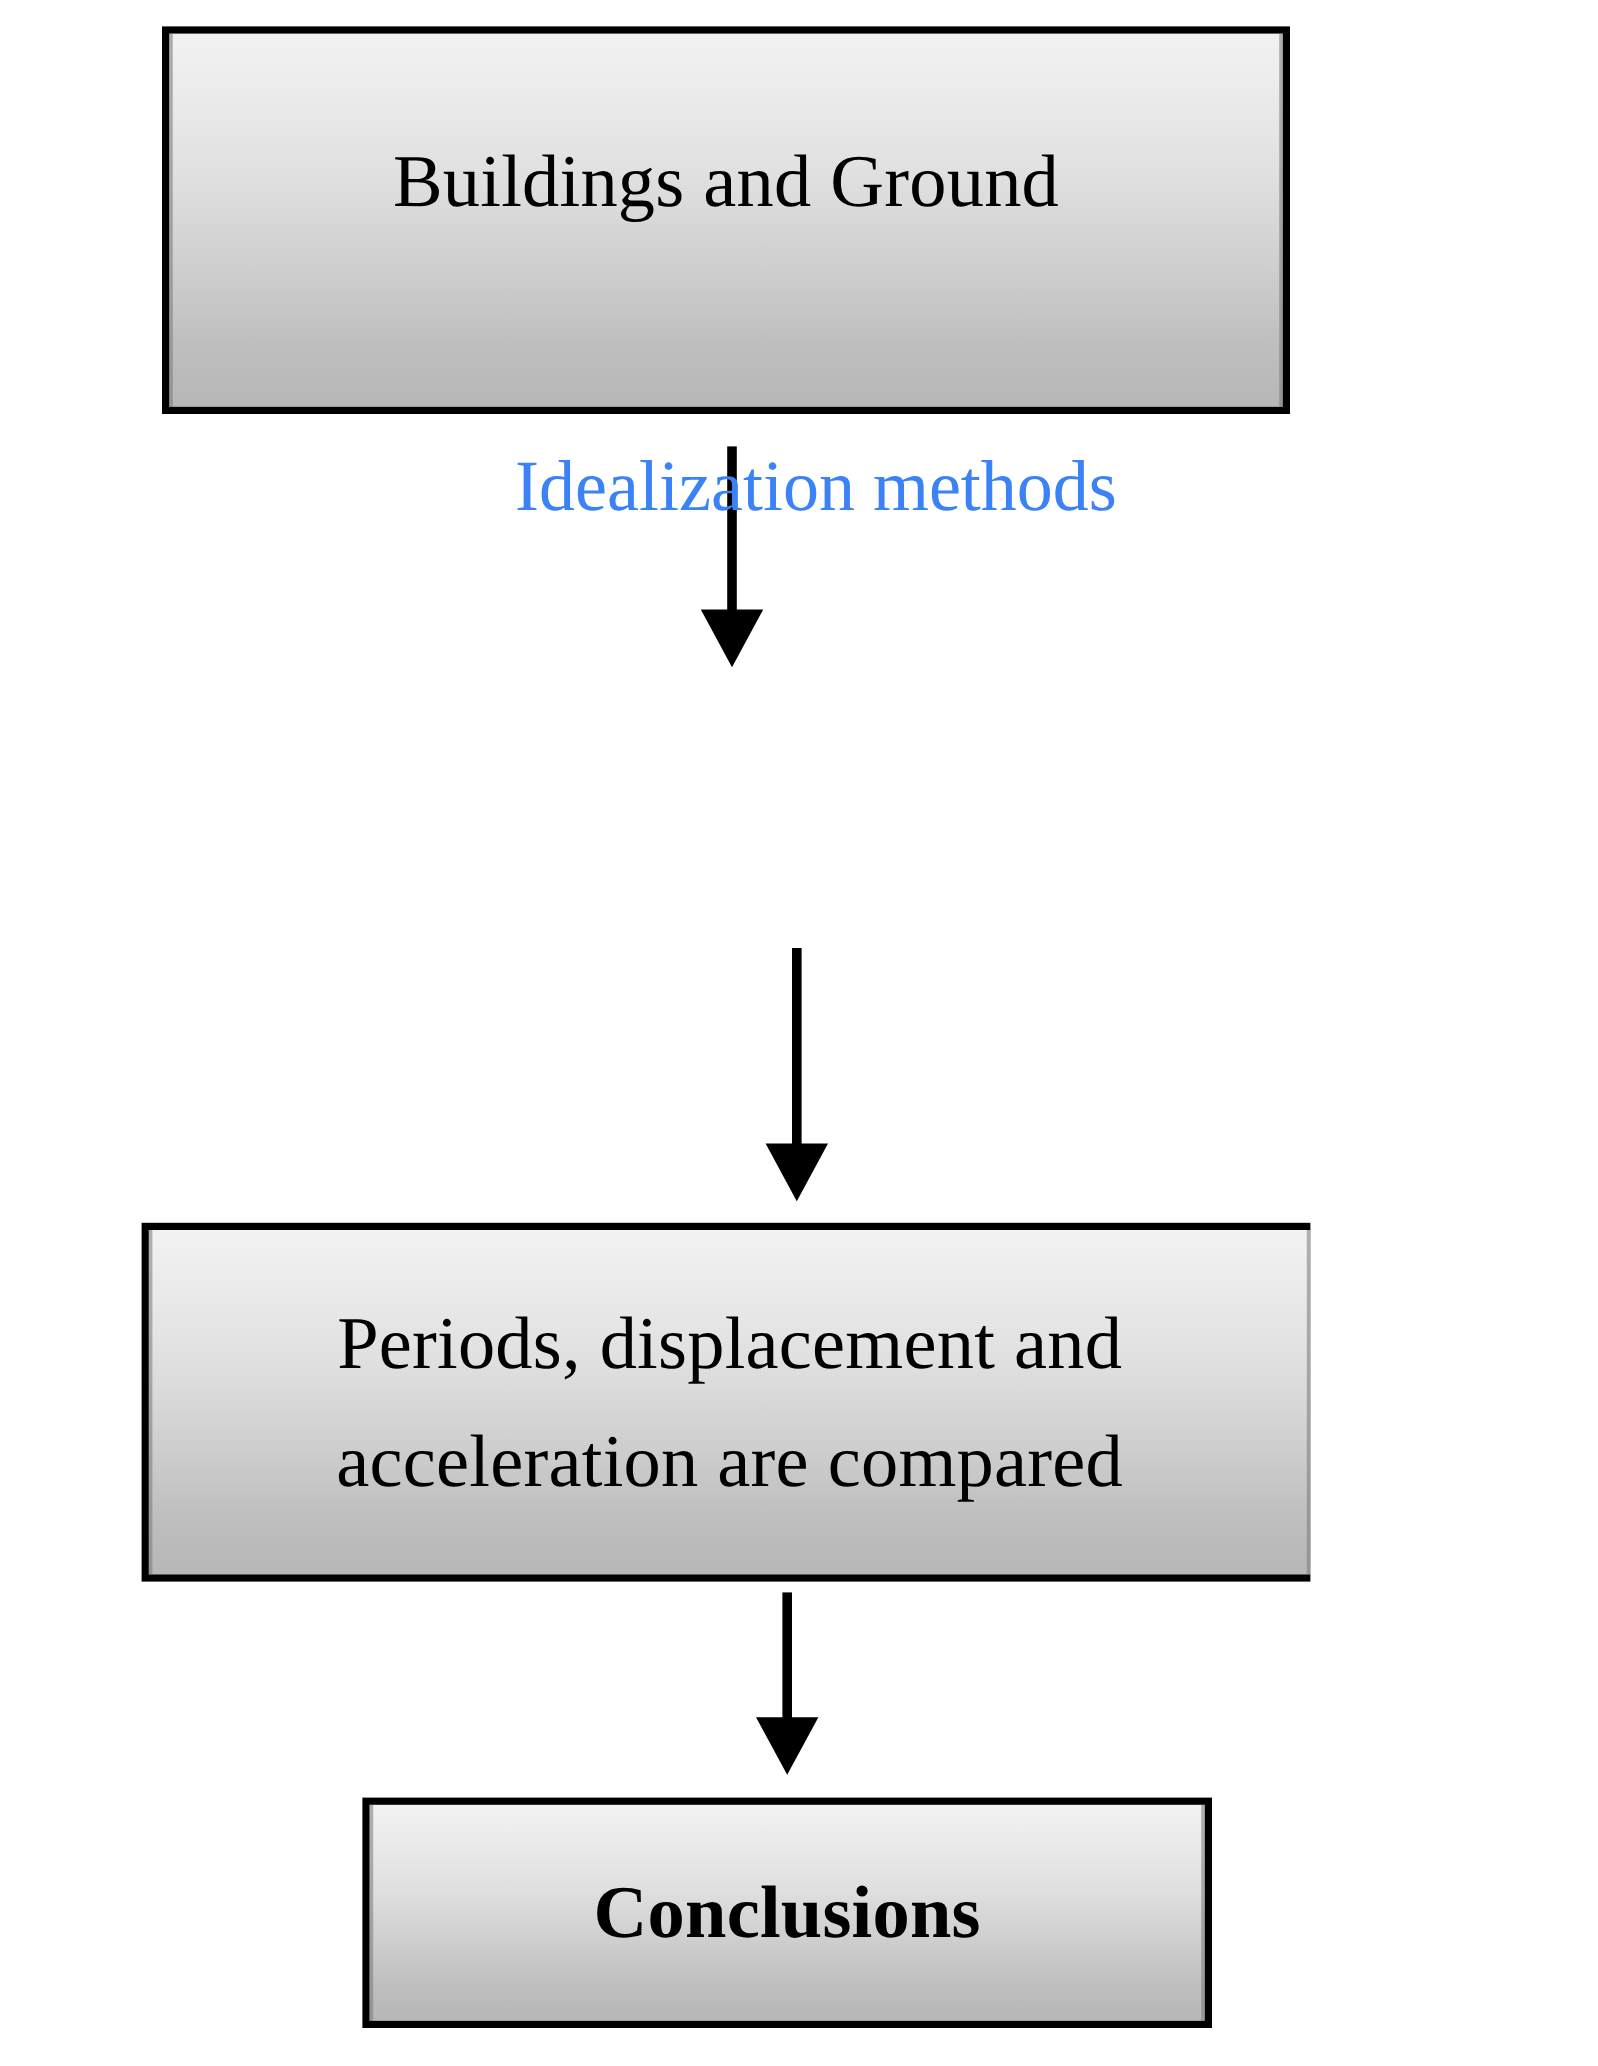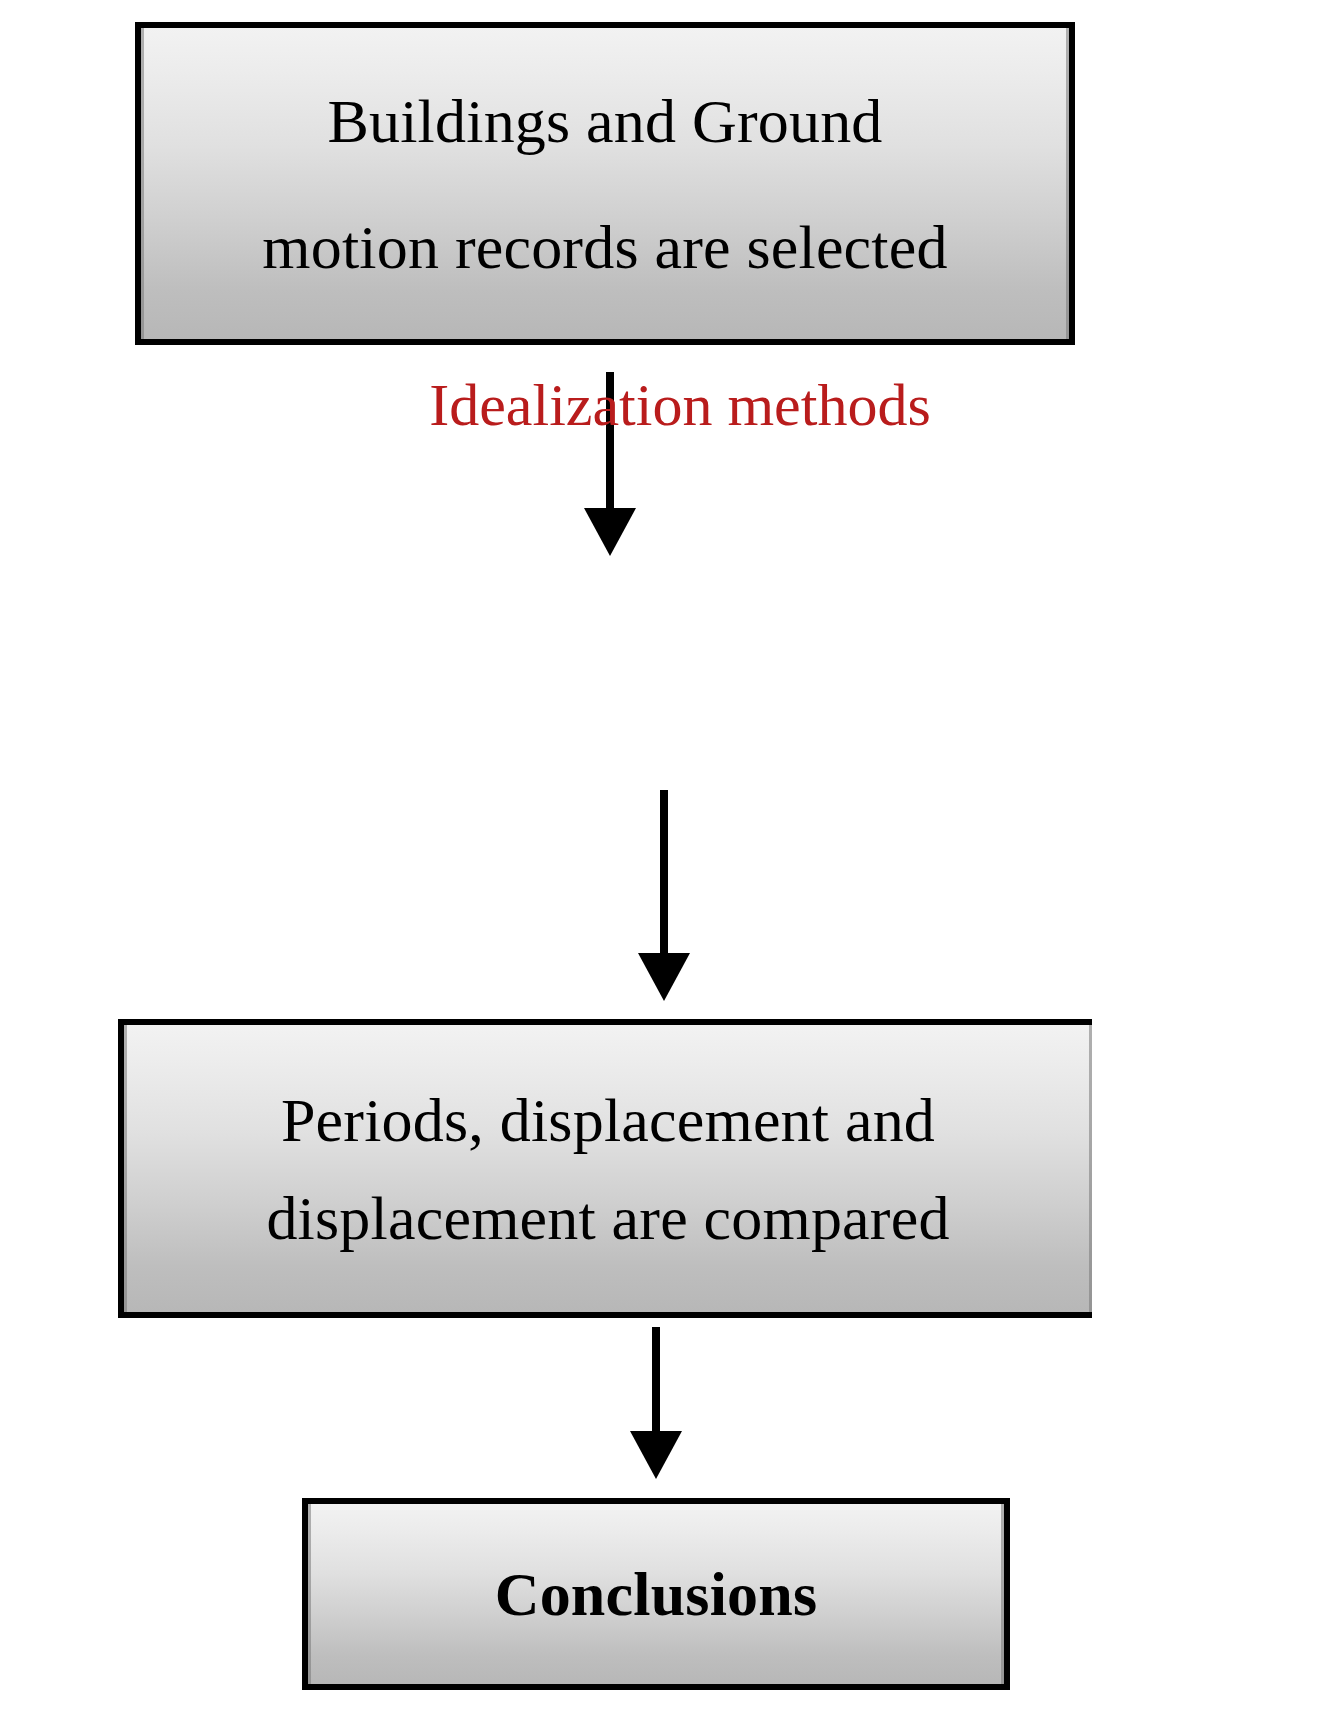--- a/index.html
+++ b/index.html
@@ -81,53 +81,52 @@
   #arrow-3 .head  { top: 104px; }
 
   
   #edge-label-1 {
     position: absolute;
     left: 0;
     top: 375px;
     width: 1332px;
     text-align: center;
     font-size: 60px;
-    color: #b91c1c;
+    color: #3b82f6;
     white-space: nowrap;
     line-height: 1;
     padding-left: 28px;
     box-sizing: border-box;
   }
 </style>
 </head>
 <body>
 
 <div id="canvas">
 
   <div class="node" id="node-1">
     <span class="line">Buildings and Ground</span>
-    <span class="line">motion records are selected</span>
   </div>
 
   <div class="connector" id="arrow-1">
     <div class="shaft"></div>
     <div class="head"></div>
   </div>
 
   <div id="edge-label-1">Idealization methods</div>
 
 
   <div class="connector" id="arrow-2">
     <div class="shaft"></div>
     <div class="head"></div>
   </div>
 
   <div class="node" id="node-3">
     <span class="line">Periods, displacement and</span>
-    <span class="line">displacement are compared</span>
+    <span class="line">acceleration are compared</span>
   </div>
 
   <div class="connector" id="arrow-3">
     <div class="shaft"></div>
     <div class="head"></div>
   </div>
 
   <div class="node" id="node-4">
     <span class="line">Conclusions</span>
   </div>

